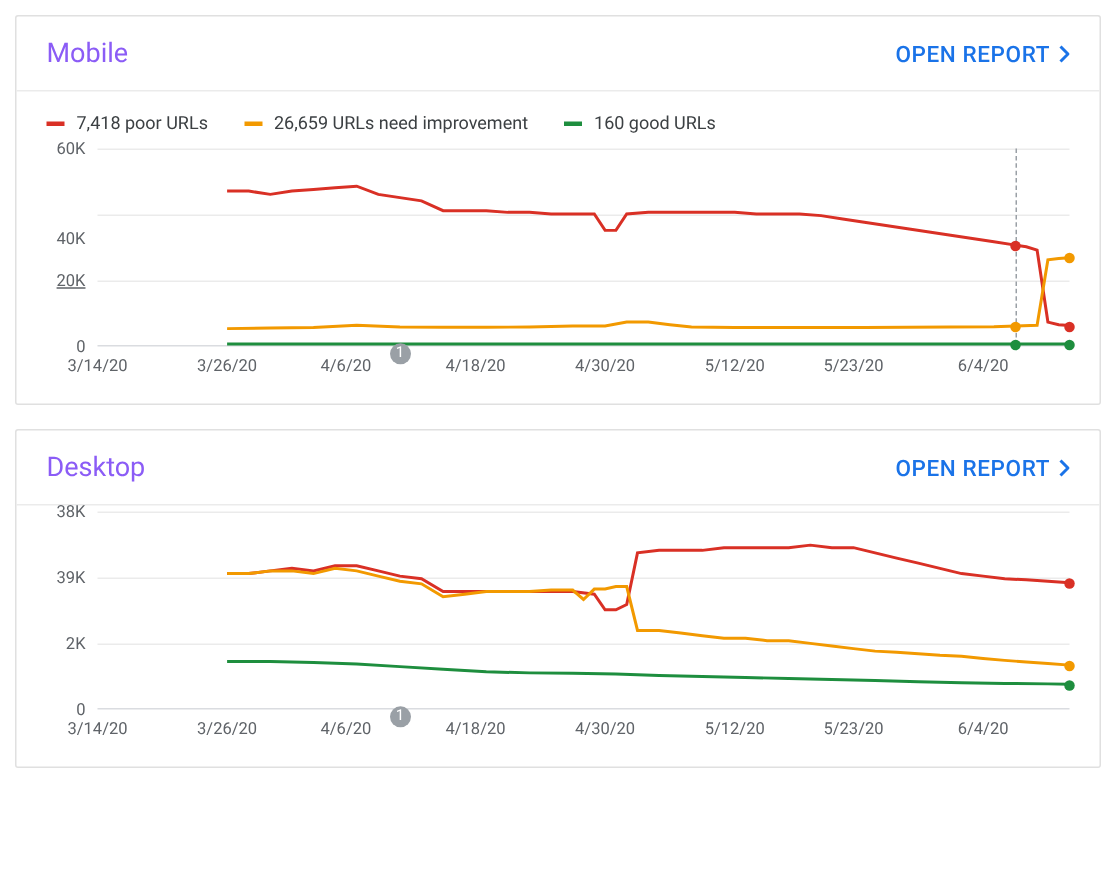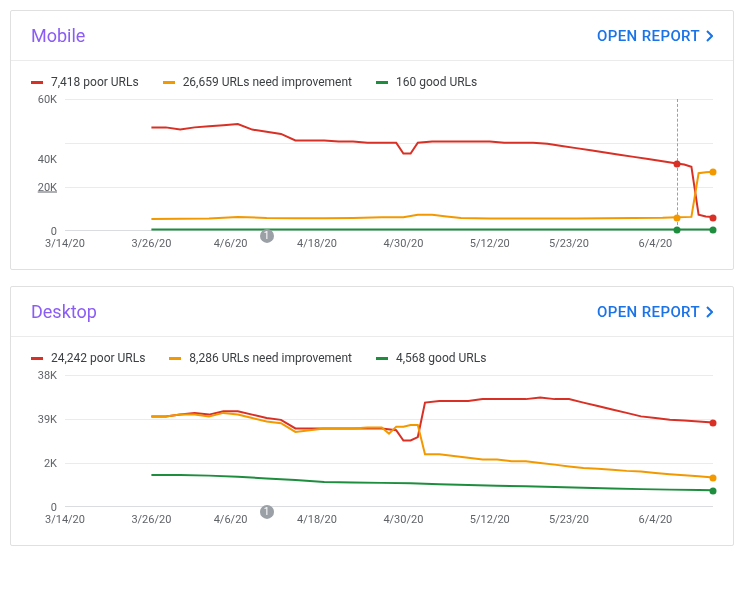--- a/index.html
+++ b/index.html
@@ -173,34 +173,20 @@
 <div class="card">
   <div class="card-header">
     <div class="card-title">Desktop</div>
     <a class="open-report">
       <span>OPEN REPORT</span>
       <svg width="7" height="12" viewBox="0 0 7 12">
           <path d="M1 1 L6 6 L1 11" fill="none" stroke="#1a73e8" stroke-width="2"></path>
         </svg>
     </a>
   </div>
-  <div class="legend">
-    <span class="legend-item">
-        <span class="swatch red"></span>
-        <span>24,242 poor URLs</span>
-      </span>
-    <span class="legend-item">
-        <span class="swatch amber"></span>
-        <span>8,286 URLs need improvement</span>
-      </span>
-    <span class="legend-item">
-        <span class="swatch green"></span>
-        <span>4,568 good URLs</span>
-      </span>
-  </div>
   <div class="chart-wrap">
     <div class="chart" id="chart-desktop">
         <div class="y-axis">
           <div class="y-tick" style="top: 132px;">0</div>
           <div class="y-tick" style="top: 88px;">2K</div>
           <div class="y-tick" style="top: 44px;">39K</div>
           <div class="y-tick" style="top: 0px;">38K</div>
         </div>
         <div class="plot">
           <div class="grid-line" style="top: 88px;"></div>

